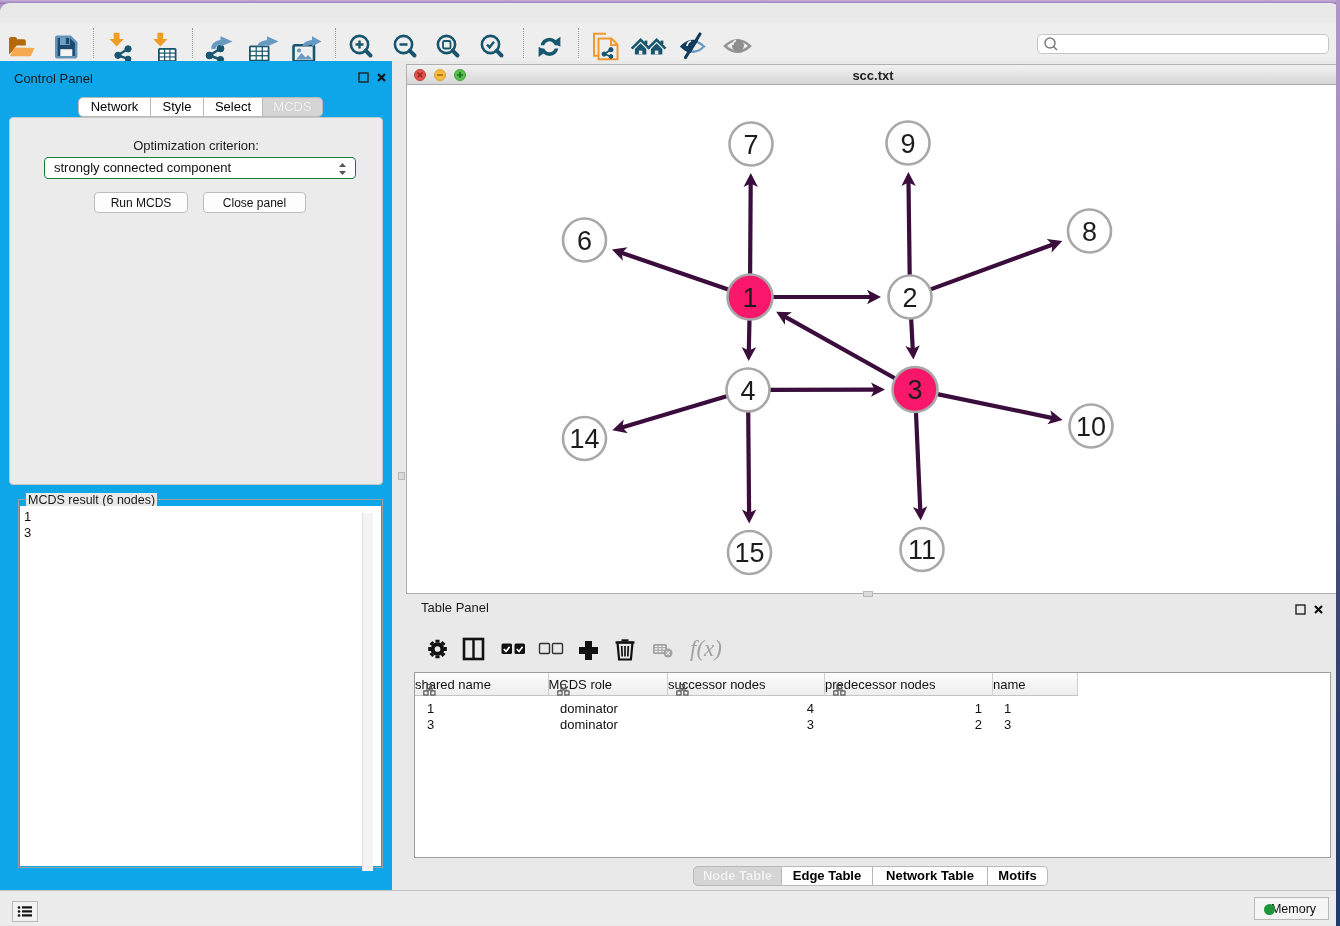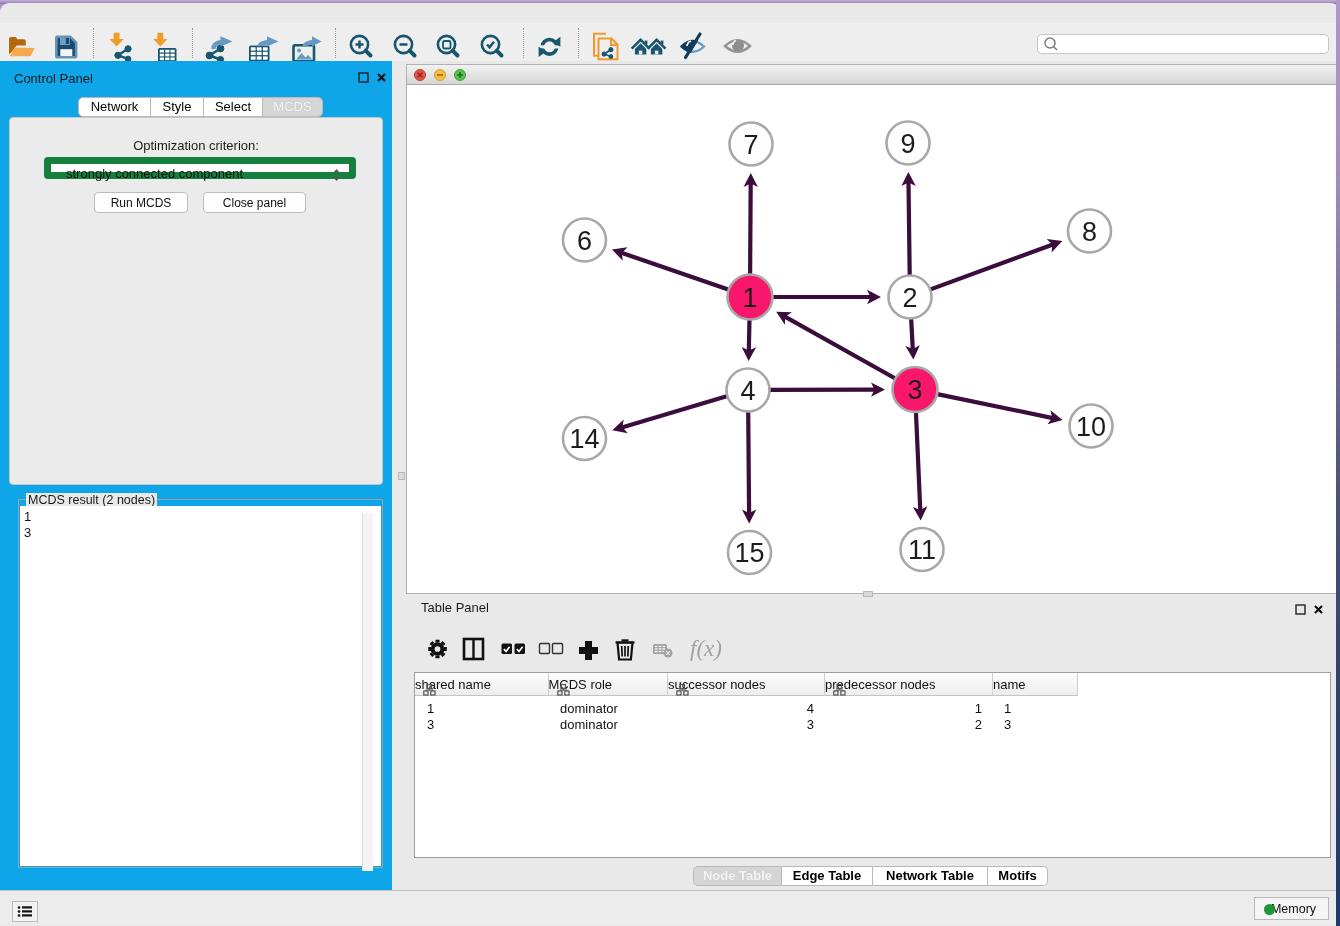--- a/index.html
+++ b/index.html
@@ -13,21 +13,21 @@
 #search{position:absolute;left:1037px;top:11px;width:292px;height:20px;background:#fff;border:1px solid #c6c6c6;border-radius:5px}
 #cpanel{position:absolute;left:0;top:58px;width:392px;height:830px;background:#0ea5e9}
 #cphead{position:absolute;left:14px;top:10px;font-size:13px;color:#1a1a1a}
 .tabs{position:absolute;display:flex;font-size:13px}
 .tab{border:1px solid #b9b9b9;border-left:none;background:#fff;color:#000;display:flex;align-items:center;justify-content:center;height:20px;line-height:18px}
 .tab.first{border-left:1px solid #b9b9b9;border-radius:5px 0 0 5px}
 .tab.last{border-radius:0 5px 5px 0}
 .tab.sel{background:#d5d5d5;color:#f4f4f4;text-shadow:0 0 1px #bdbdbd}
 #cpinner{position:absolute;left:9px;top:56px;width:374px;height:368px;background:#ebebeb;border:1px solid #c6c6c6;border-radius:4px}
 #optlabel{position:absolute;left:0;top:77px;width:392px;text-align:center;font-size:13px;color:#1a1a1a}
-#dropdown{position:absolute;left:44px;top:96px;width:312px;height:22px;background:#fff;border:7px solid #15803d;border-radius:4px;font-size:13px;color:#111;line-height:20px;padding-left:15px}
+#dropdown{position:absolute;left:44px;top:96px;width:312px;height:22px;background:#fff;border:1px solid #15803d;border-radius:4px;font-size:13px;color:#111;line-height:20px;padding-left:9px}
 .btn{position:absolute;height:21px;background:#fdfdfd;border:1px solid #bdbdbd;border-radius:4px;font-size:12px;color:#111;display:flex;align-items:center;justify-content:center}
 #fieldset{position:absolute;left:18px;top:438px;width:365px;height:369px;border:1px solid #9e9e9e}
 #fslabel{position:absolute;left:7px;top:-7px;background:#e9e9e9;font-size:12.5px;color:#1a1a1a;padding:0 2px}
 #fswhite{position:absolute;left:1px;top:6px;width:361px;height:360px;background:#fff}
 #fsscroll{position:absolute;right:8px;top:7px;width:11px;height:358px;background:#f4f4f4;border-left:1px solid #e0e0e0}
 #desktop{position:absolute;left:392px;top:58px;width:948px;height:536px;background:#e9e9e9}
 #netframe{position:absolute;left:406px;top:61px;width:934px;height:530px;background:#fff;border:1px solid #b0b0b0}
 #nettitle{position:absolute;left:406px;top:61px;width:934px;height:21px;background:linear-gradient(#f2f2f2,#d6d6d6);border:1px solid #b0b0b0;border-bottom:1px solid #a9a9a9}
 .tl2{position:absolute;width:12px;height:12px;border-radius:50%;top:4px}
 #netname{position:absolute;left:0;top:3px;width:100%;text-align:center;font-size:13px;font-weight:bold;color:#222}
@@ -199,21 +199,21 @@
     <div id="optlabel">Optimization criterion:</div>
     <div id="dropdown">strongly connected component
       <svg class="abs" style="right:8px;top:4px" width="9" height="14">
           <path d="M1 5 l3.5-4 3.5 4z" fill="#555"></path>
           <path d="M1 9 l3.5 4 3.5-4z" fill="#555"></path>
         </svg>
     </div>
     <div class="btn" style="left:94px;top:131px;width:94px">Run MCDS</div>
     <div class="btn" style="left:203px;top:131px;width:103px">Close panel</div>
     <div id="fieldset">
-      <div id="fslabel">MCDS result (2 nodes)</div>
+      <div id="fslabel">MCDS result (6 nodes)</div>
       <div id="fswhite">
         <div style="position:absolute;left:4px;top:3px;font-size:13px;color:#111">1</div>
         <div style="position:absolute;left:4px;top:19px;font-size:13px;color:#111">3</div>
         <div id="fsscroll"></div>
       </div>
     </div>
   </div>
   <div id="desktop"></div>
   <div id="netframe"></div>
   <svg class="abs" style="left:406px;top:82px" width="930" height="509">
@@ -271,20 +271,21 @@
   </svg>
   <div id="nettitle">
 <div class="tl2" style="left:7px;background:#e5544c;border:1px solid #c13b33"></div>
 <div class="tl2" style="left:27px;background:#f6bb40;border:1px solid #d89f2e"></div>
 <div class="tl2" style="left:47px;background:#57c04f;border:1px solid #41a13a"></div>
 <svg class="abs" style="left:7px;top:4px" width="60" height="12">
 <path d="M3.5 3.5 l5 5 M8.5 3.5 l-5 5" stroke="#8c241d" stroke-width="1.4"></path>
 <line x1="23" y1="6" x2="29" y2="6" stroke="#9a6c10" stroke-width="1.6"></line>
 <path d="M46 3 v6 M43 6 h6" stroke="#1f6e1b" stroke-width="1.6"></path>
 </svg>
+      <div id="netname">scc.txt</div>
     </div>
   <div style="position:absolute;left:398px;top:469px;width:7px;height:8px;background:#dadada;border:1px solid #b8b8b8"></div>
   <div style="position:absolute;left:863px;top:588px;width:10px;height:6px;background:#dadada;border:1px solid #b8b8b8"></div>
   <div id="tpanel">
     <div id="tphead">Table Panel</div>
     <svg class="abs" style="left:903px;top:6px" width="30" height="13">
         <rect x="1" y="2" width="9" height="9" fill="none" stroke="#222" stroke-width="1.4"></rect>
         <path d="M20 3 l7 7 M27 3 l-7 7" stroke="#111" stroke-width="2.2"></path>
       </svg>
     <div id="ttoolbar"></div>

